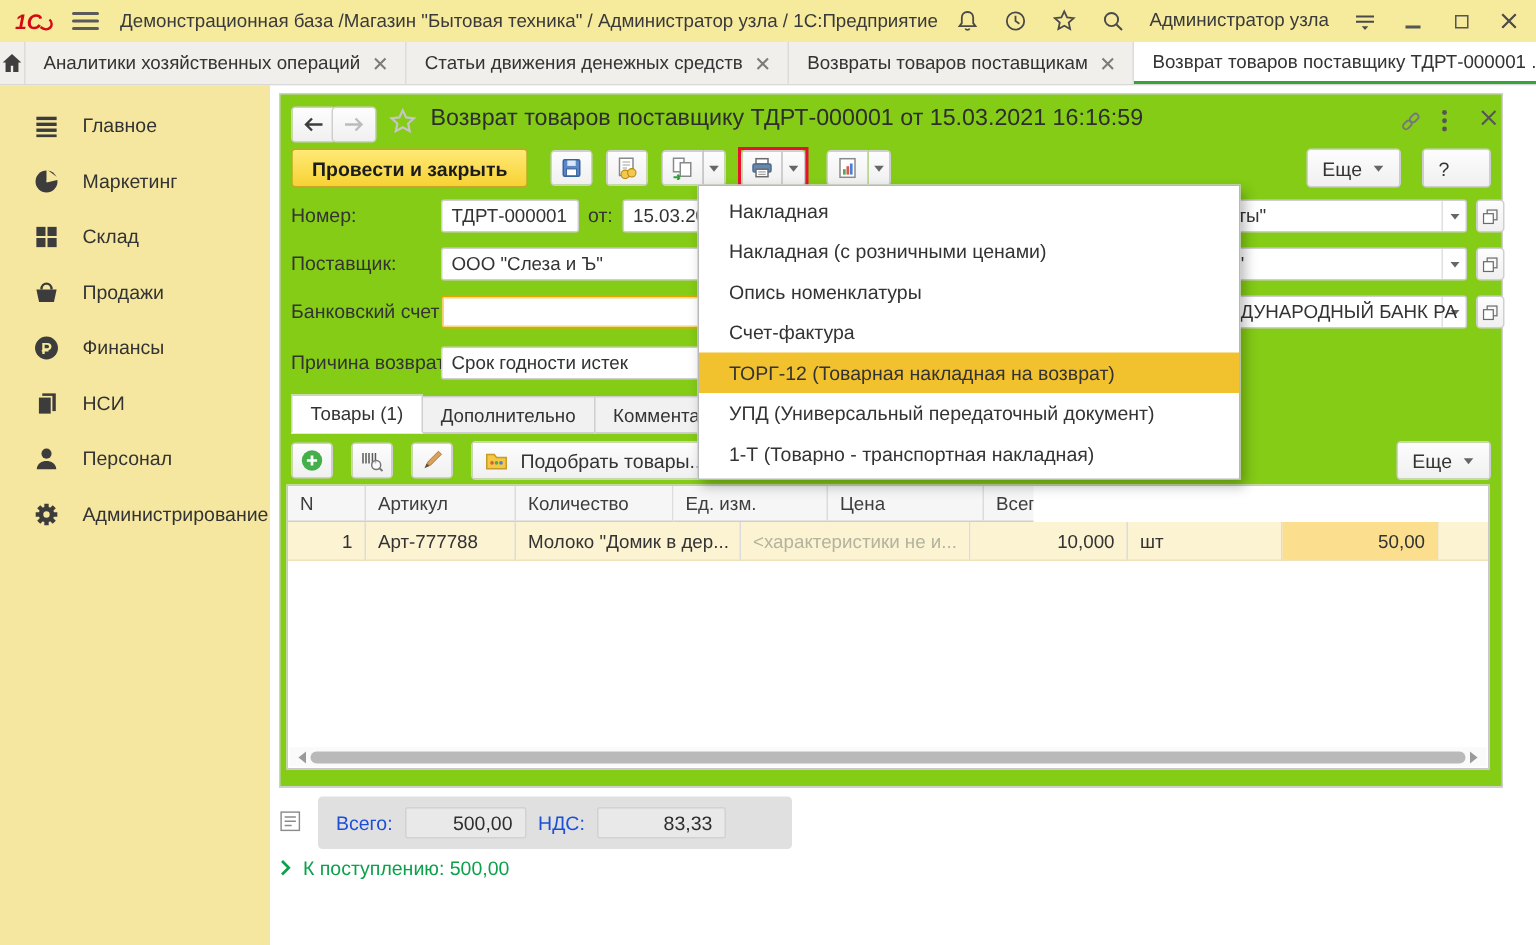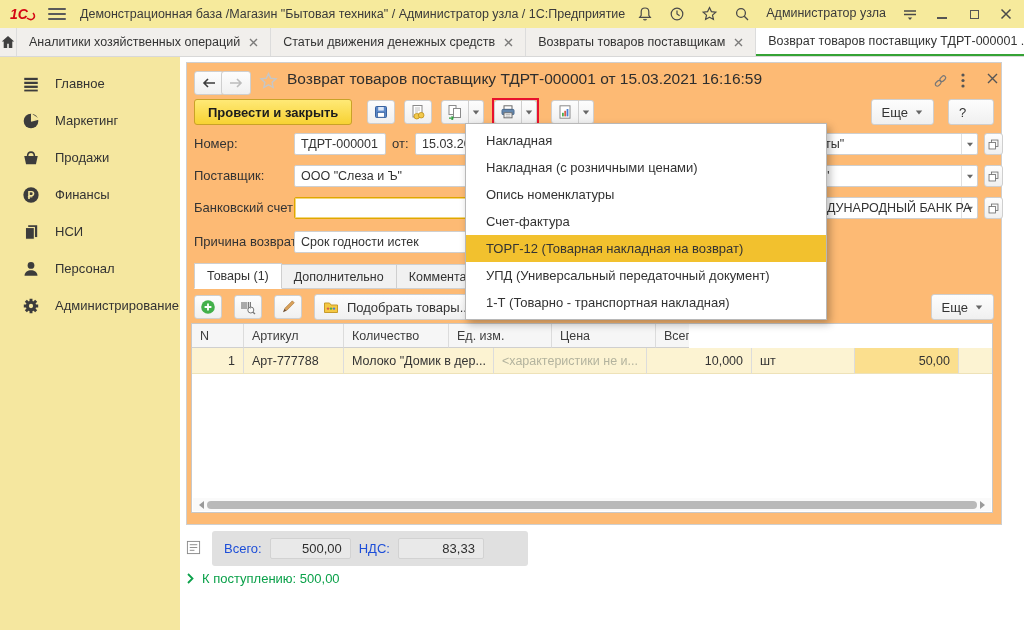--- a/index.html
+++ b/index.html
@@ -30,21 +30,21 @@
   .tab-x{opacity:.75}
   .caret{width:0;height:0;border-left:4px solid transparent;border-right:4px solid transparent;border-top:5px solid #555}
 
   
   .sidebar{position:absolute;left:0;top:57px;width:180px;height:573px;background:#f5e79f;padding-top:8px;box-sizing:border-box}
   .side-item{display:flex;align-items:center;gap:15px;height:37px;padding-left:22px;cursor:pointer;color:#333;font-size:13px}
   .side-ico{width:18px;height:18px;flex:0 0 auto}
 
   
   .main{position:absolute;left:180px;top:57px;width:844px;height:573px;background:#fff}
-  .panel{position:absolute;left:6px;top:5px;width:816px;height:463px;border:1px solid #cfcfcf;background:#fdba74;box-sizing:border-box}
+  .panel{position:absolute;left:6px;top:5px;width:816px;height:463px;border:1px solid #cfcfcf;background:#84cc16;box-sizing:border-box}
 
   .navbtn{position:absolute;top:8px;width:28px;height:22px;border:1px solid #cfcfcf;border-radius:3px;
           background:linear-gradient(#fdfdfd,#f0f0f0);display:flex;align-items:center;justify-content:center;cursor:pointer}
   .doc-star{position:absolute;left:72px;top:9px;cursor:pointer}
   .doc-title{position:absolute;left:100px;top:7px;font-size:15.5px;color:#2e2e2e;white-space:nowrap}
   .hd-ico{position:absolute;top:10px;cursor:pointer}
 
   .toolbar{position:absolute;left:7px;top:36px;right:7px;height:26px;display:flex;align-items:center}
   .btn-yellow{height:24px;padding:0 13px;border:1px solid #c9a227;border-radius:3px;
               background:linear-gradient(#ffe976,#f7d233);font-weight:bold;font-size:13px;color:#1c1c1c;
@@ -228,20 +228,31 @@
     </div>
     <div class="side-item">
       <span class="side-ico">
         <svg width="18" height="18" viewBox="0 0 16 16">
             <circle cx="8" cy="8" r="6.5" fill="#3c3c3c"></circle>
             <path d="M8 8L8 0.8 15.2 6z" fill="#f5e79f"></path>
             <path d="M8 8l6.8-1.6" stroke="#f5e79f" stroke-width="1.2"></path>
           </svg>
       </span>
       <span>Маркетинг</span>
+    </div>
+    <div class="side-item">
+      <span class="side-ico">
+        <svg width="18" height="18" viewBox="0 0 16 16" fill="#3c3c3c">
+            <rect x="2" y="2" width="5.4" height="5.4"></rect>
+            <rect x="8.6" y="2" width="5.4" height="5.4"></rect>
+            <rect x="2" y="8.6" width="5.4" height="5.4"></rect>
+            <rect x="8.6" y="8.6" width="5.4" height="5.4"></rect>
+          </svg>
+      </span>
+      <span>Склад</span>
     </div>
     <div class="side-item">
       <span class="side-ico">
         <svg width="18" height="18" viewBox="0 0 16 16">
             <path d="M5 6.2c0-4.6 6-4.6 6 0" fill="none" stroke="#3c3c3c" stroke-width="1.4"></path>
             <path d="M2 6.2h12l-1.6 7.4H3.6z" fill="#3c3c3c"></path>
           </svg>
       </span>
       <span>Продажи</span>
     </div>

